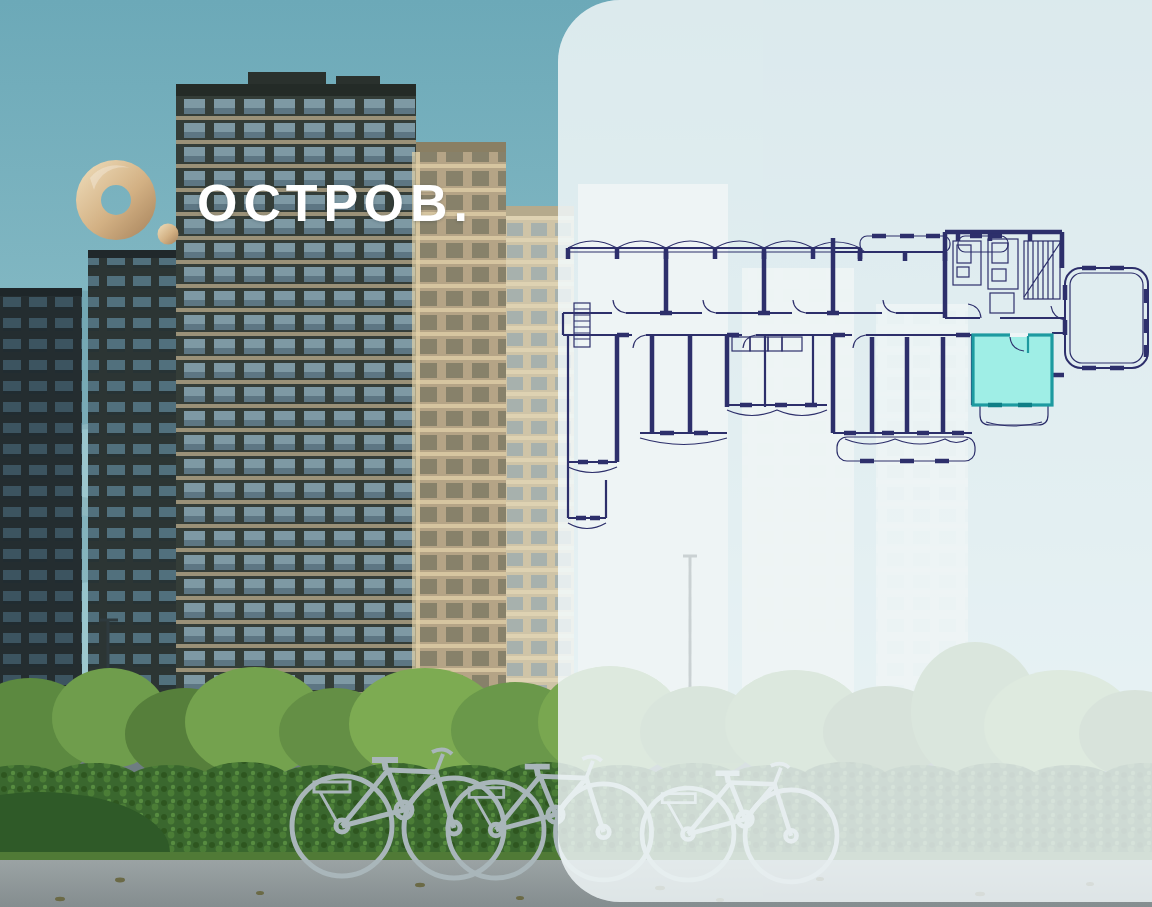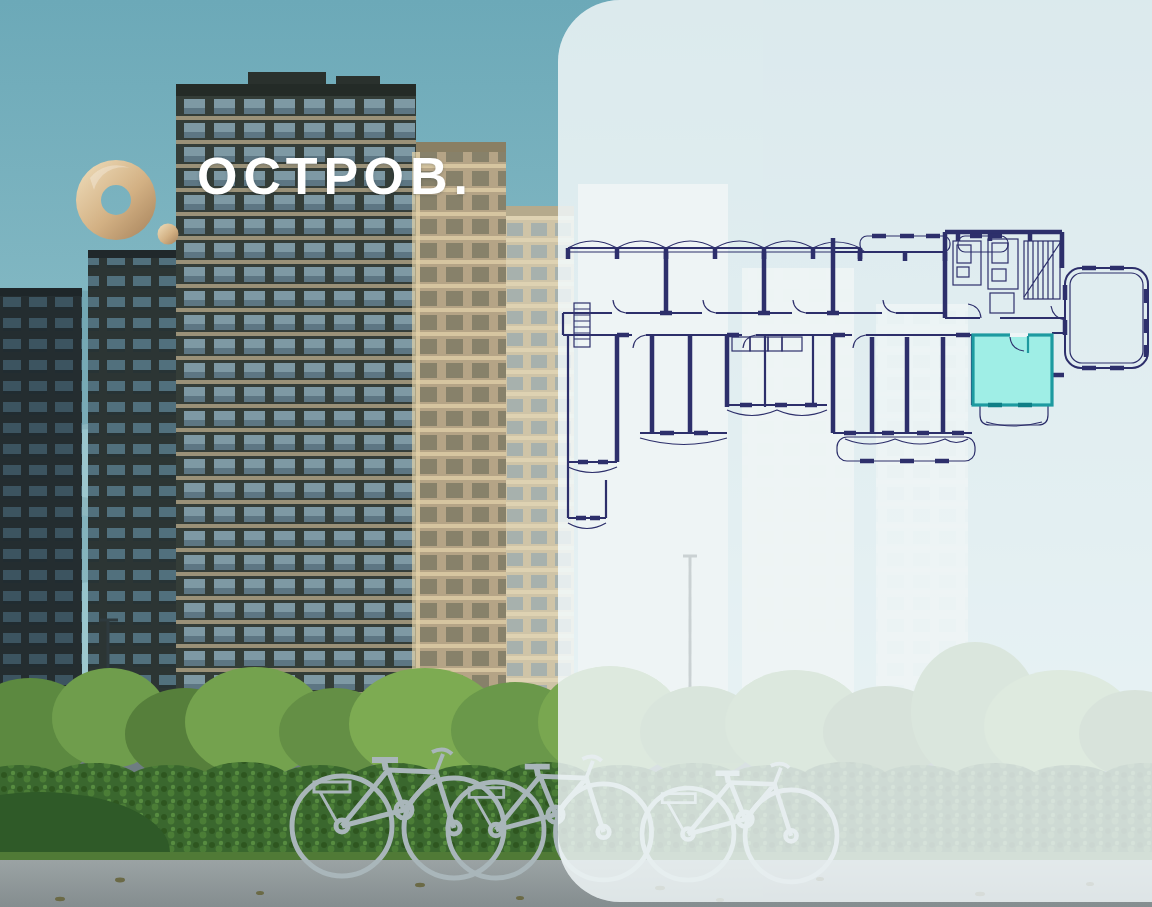--- a/index.html
+++ b/index.html
@@ -9,21 +9,21 @@
 
   
   .panel{position:absolute;left:558px;right:0;top:0;height:902px;
          background:#edf4f6;border-radius:62px 0 0 62px;overflow:hidden;}
   .panel .ghost{position:absolute;left:0;top:0;width:594px;height:907px;
                 opacity:.2;filter:saturate(.6) brightness(1.22) contrast(.92);}
   .panel .ghost .scene-svg{left:-558px;}
   .floorplan{position:absolute;left:2px;top:225px;width:592px;height:320px;}
 
   
-  .logo{position:absolute;left:70px;top:150px;height:106px;display:flex;gap:13px;}
+  .logo{position:absolute;left:70px;top:150px;height:106px;display:flex;align-items:center;gap:13px;}
   .logo .mark{width:114px;height:106px;flex:0 0 auto;}
   .logo .word{color:#ffffff;font-weight:700;font-size:52px;letter-spacing:6px;line-height:1;
               text-shadow:0 1px 3px rgba(20,40,50,.25);}
 
   
   .fp-navy{stroke:#2d2f6b;fill:none;}
 </style>
 </head>
 <body>
 

